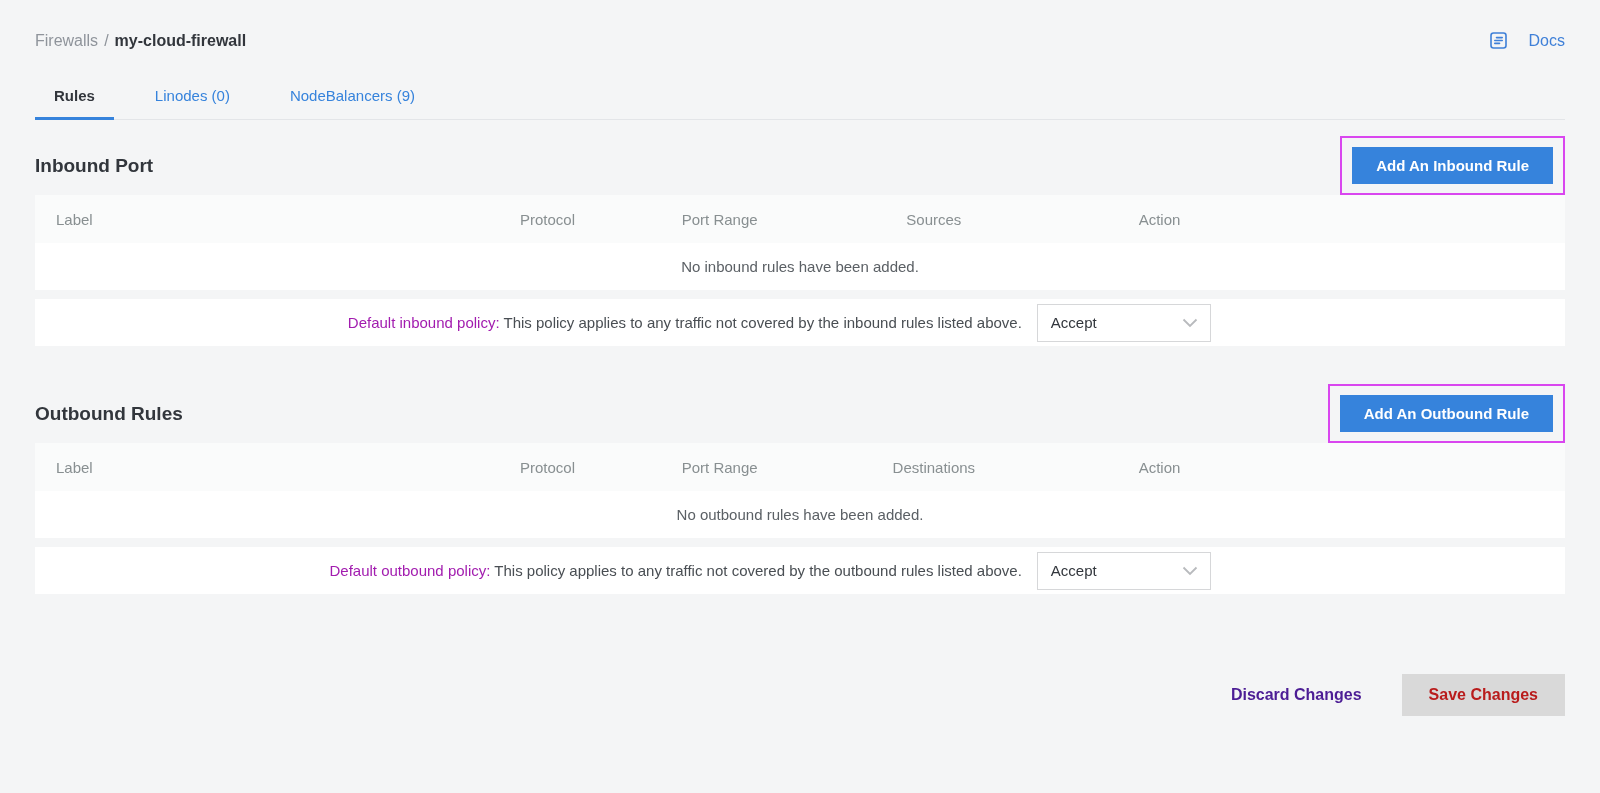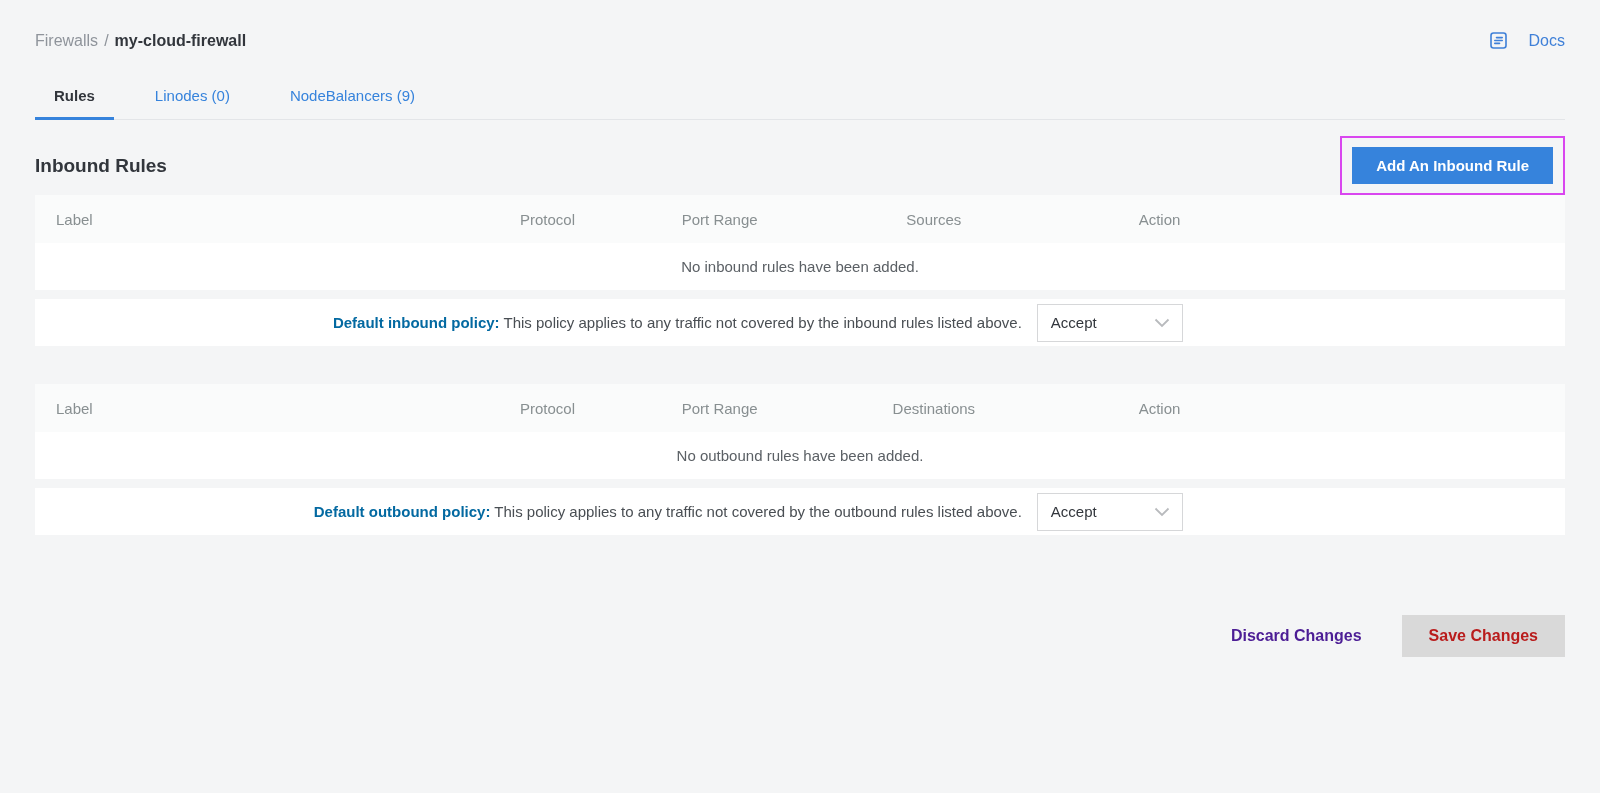--- a/index.html
+++ b/index.html
@@ -103,24 +103,24 @@
     height: 47px;
     display: flex;
     align-items: center;
   }
   .policy-text {
     flex: 0 0 64.5%;
     text-align: right;
     font-size: 15px;
     color: #494e53;
   }
-  .policy-text .policy-label { font-weight: 700; color: #0369a1; }
+  .policy-text .policy-label { font-weight: 400; color: #a21caf; }
   .policy-select {
     margin-left: 15px;
-    width: 146px;
+    width: 174px;
     height: 38px;
     background: #ffffff;
     border: 1px solid #d6d7d9;
     display: flex;
     align-items: center;
     justify-content: space-between;
     padding: 0 12px 0 13px;
     font-size: 15px;
     color: #32363c;
     cursor: pointer;
@@ -182,21 +182,21 @@
   </div>
 
   <div class="tabs">
     <div class="tab active">Rules</div>
     <div class="tab">Linodes (0)</div>
     <div class="tab">NodeBalancers (9)</div>
   </div>
 
   <div class="section-inbound">
     <div class="section-header">
-      <h2>Inbound Rules</h2>
+      <h2>Inbound Port</h2>
       <div class="annotation">
         <button class="add-rule-btn">Add An Inbound Rule</button>
       </div>
     </div>
     <div class="rules-table">
       <div class="table-header">
         <div class="cell label-col">Label</div>
         <div class="cell">Protocol</div>
         <div class="cell">Port Range</div>
         <div class="cell">Sources</div>
@@ -214,20 +214,26 @@
             <svg width="16" height="10" viewBox="0 0 16 10" fill="none" stroke="#b8babd" stroke-width="1.8">
               <polyline points="1.5,1.5 8,8 14.5,1.5"></polyline>
             </svg>
           </span>
         </div>
       </div>
     </div>
   </div>
 
   <div class="section-outbound">
+    <div class="section-header">
+      <h2>Outbound Rules</h2>
+      <div class="annotation">
+        <button class="add-rule-btn">Add An Outbound Rule</button>
+      </div>
+    </div>
     <div class="rules-table">
       <div class="table-header">
         <div class="cell label-col">Label</div>
         <div class="cell">Protocol</div>
         <div class="cell">Port Range</div>
         <div class="cell">Destinations</div>
         <div class="cell">Action</div>
         <div class="cell"></div>
       </div>
       <div class="empty-row">No outbound rules have been added.</div>

